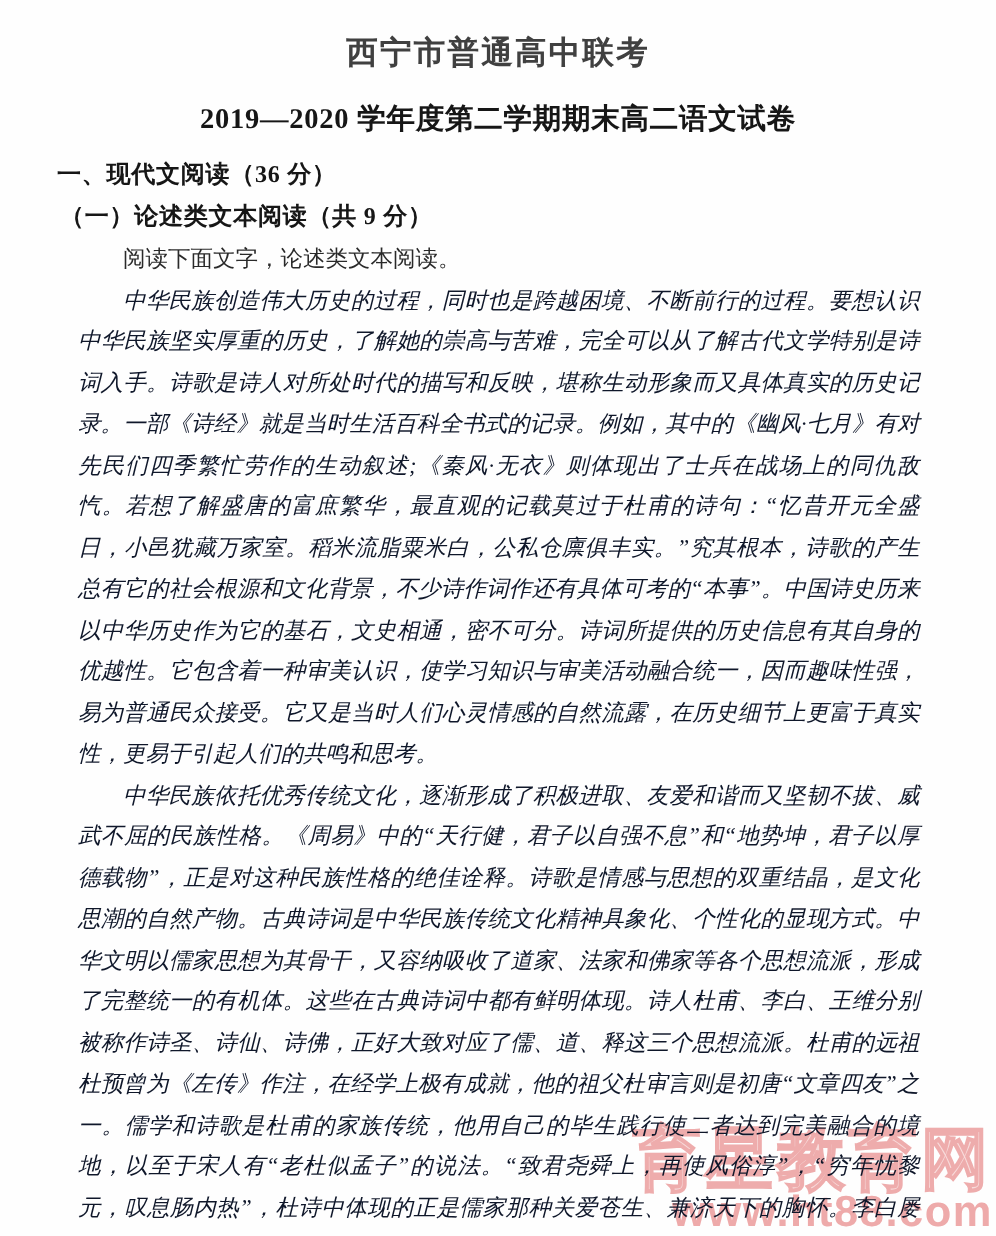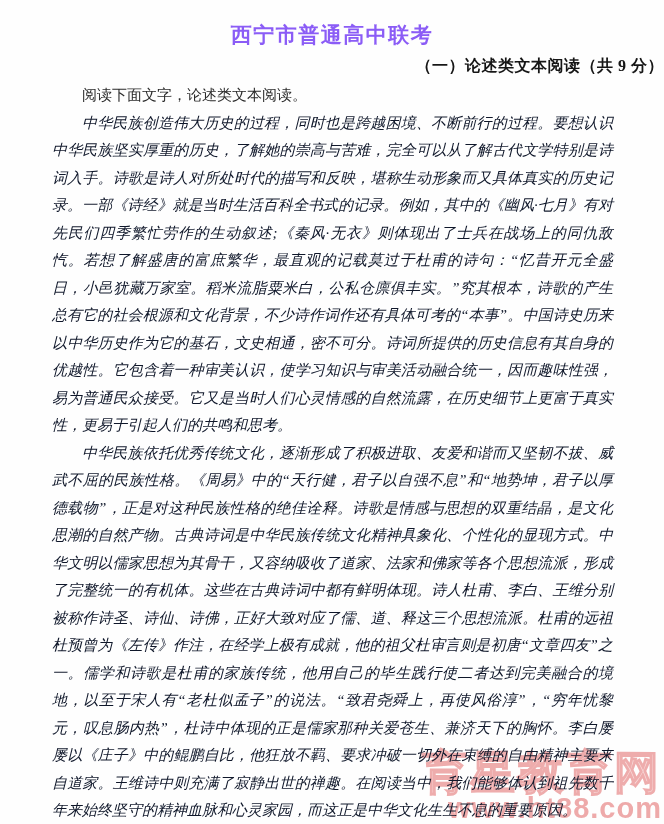--- a/index.html
+++ b/index.html
@@ -21,21 +21,21 @@
     position: relative;
     z-index: 1;
   }
   .paper-title {
     margin: 0;
     padding-top: 21px;
     text-align: center;
     font-size: 21px;
     font-weight: bold;
     letter-spacing: 1.5px;
-    color: #8b5cf6;
+    color: #404040;
   }
   .paper-subtitle {
     margin: 0;
     padding-top: 17px;
     text-align: center;
     font-size: 19px;
     font-weight: bold;
     letter-spacing: 0.5px;
     color: #161616;
   }
@@ -45,21 +45,20 @@
     font-weight: bold;
     letter-spacing: 0.5px;
     color: #161616;
   }
   .subsection-heading {
     margin: 7px 0 0 40px;
     font-size: 16px;
     font-weight: bold;
     letter-spacing: 0.5px;
     color: #161616;
-    text-align: right;
   }
   .body-text {
     width: 561px;
     margin: 5px 51px 0 52px;
     font-size: 15px;
     line-height: 27.5px;
     text-align: justify;
   }
   .body-text p {
     margin: 0;
@@ -113,21 +112,23 @@
 
   <div class="watermark">
     <span class="watermark-site-name">育星教育网</span>
     <span class="watermark-url">www.ht88.com</span>
   </div>
 
   <div class="content">
 
     <h1 class="paper-title">西宁市普通高中联考</h1>
 
+    <h2 class="paper-subtitle">2019—2020 学年度第二学期期末高二语文试卷</h2>
 
+    <div class="section-heading">一、现代文阅读（36 分）</div>
 
     <div class="subsection-heading">（一）论述类文本阅读（共 9 分）</div>
 
     <div class="body-text">
       <p class="instruction-line">阅读下面文字，论述类文本阅读。</p>
       <p class="passage-paragraph">中华民族创造伟大历史的过程，同时也是跨越困境、不断前行的过程。要想认识中华民族坚实厚重的历史，了解她的崇高与苦难，完全可以从了解古代文学特别是诗词入手。诗歌是诗人对所处时代的描写和反映，堪称生动形象而又具体真实的历史记录。一部《诗经》就是当时生活百科全书式的记录。例如，其中的《幽风·七月》有对先民们四季繁忙劳作的生动叙述;《秦风·无衣》则体现出了士兵在战场上的同仇敌忾。若想了解盛唐的富庶繁华，最直观的记载莫过于杜甫的诗句：“忆昔开元全盛日，小邑犹藏万家室。稻米流脂粟米白，公私仓廪俱丰实。”究其根本，诗歌的产生总有它的社会根源和文化背景，不少诗作词作还有具体可考的“本事”。中国诗史历来以中华历史作为它的基石，文史相通，密不可分。诗词所提供的历史信息有其自身的优越性。它包含着一种审美认识，使学习知识与审美活动融合统一，因而趣味性强，易为普通民众接受。它又是当时人们心灵情感的自然流露，在历史细节上更富于真实性，更易于引起人们的共鸣和思考。</p>
       <p class="passage-paragraph">中华民族依托优秀传统文化，逐渐形成了积极进取、友爱和谐而又坚韧不拔、威武不屈的民族性格。《周易》中的“天行健，君子以自强不息”和“地势坤，君子以厚德载物”，正是对这种民族性格的绝佳诠释。诗歌是情感与思想的双重结晶，是文化思潮的自然产物。古典诗词是中华民族传统文化精神具象化、个性化的显现方式。中华文明以儒家思想为其骨干，又容纳吸收了道家、法家和佛家等各个思想流派，形成了完整统一的有机体。这些在古典诗词中都有鲜明体现。诗人杜甫、李白、王维分别被称作诗圣、诗仙、诗佛，正好大致对应了儒、道、释这三个思想流派。杜甫的远祖杜预曾为《左传》作注，在经学上极有成就，他的祖父杜审言则是初唐“文章四友”之一。儒学和诗歌是杜甫的家族传统，他用自己的毕生践行使二者达到完美融合的境地，以至于宋人有“老杜似孟子”的说法。“致君尧舜上，再使风俗淳”，“穷年忧黎元，叹息肠内热”，杜诗中体现的正是儒家那种关爱苍生、兼济天下的胸怀。李白屡屡以《庄子》中的鲲鹏自比，他狂放不羁、要求冲破一切外在束缚的自由精神主要来自道家。王维诗中则充满了寂静出世的禅趣。在阅读当中，我们能够体认到祖先数千年来始终坚守的精神血脉和心灵家园，而这正是中华文化生生不息的重要原因。</p>
     </div>
 
   </div>

